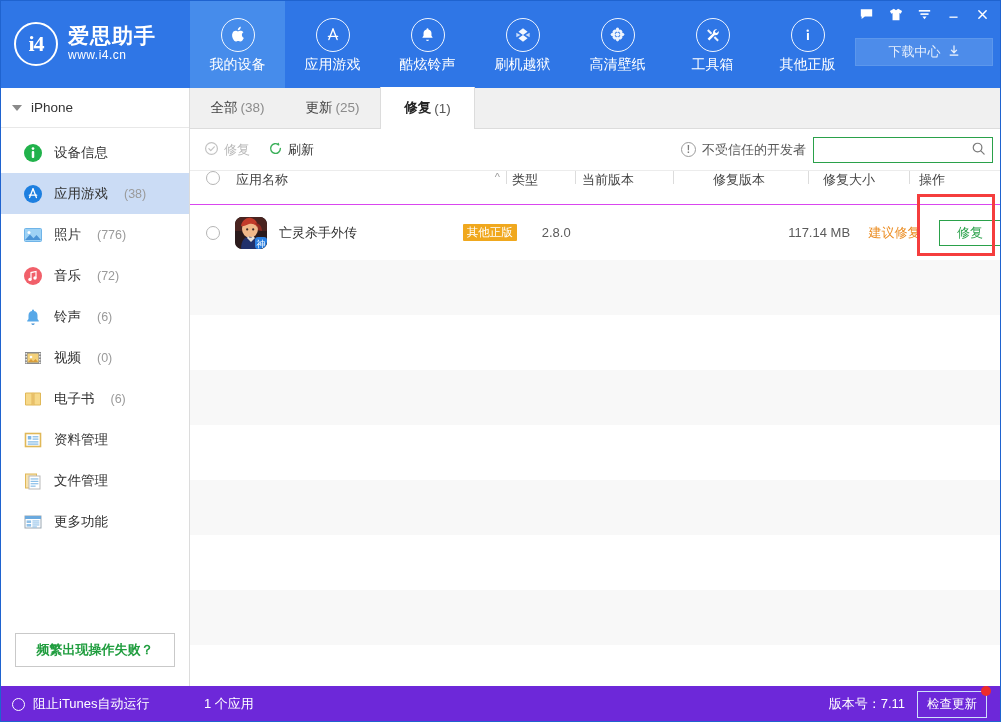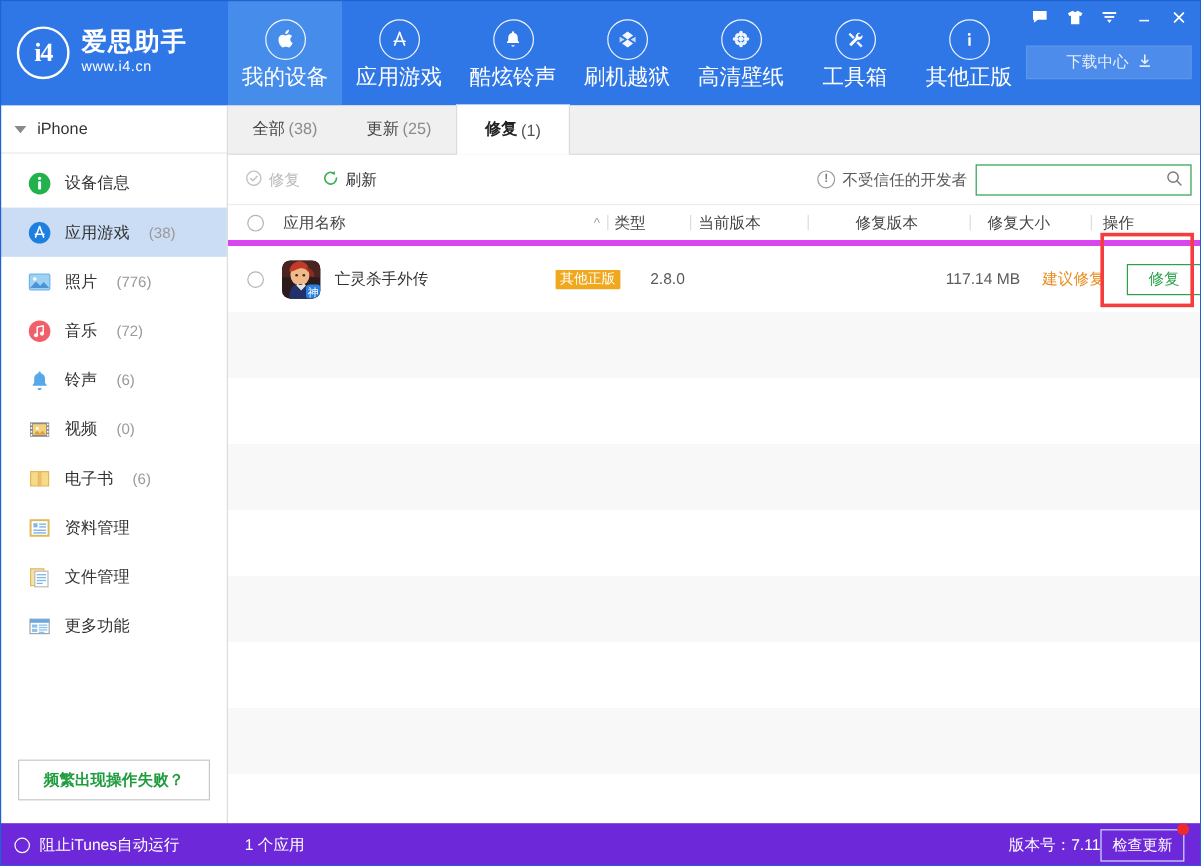--- a/index.html
+++ b/index.html
@@ -18,21 +18,21 @@
   .logo-circle span{color:#fff;font-size:22px;font-weight:bold;letter-spacing:-1px;line-height:1;font-family:"Liberation Serif",serif;}
   .brand-txt{display:flex;flex-direction:column;justify-content:center;}
   .brand-name{color:#fff;font-size:21px;font-weight:bold;letter-spacing:1px;line-height:1.15;}
   .brand-url{color:#ffffff;font-size:12px;letter-spacing:.5px;line-height:1.3;}
 
   .navs{position:absolute;left:190px;top:0;height:88px;display:flex;}
   .nav{width:95px;height:88px;display:flex;flex-direction:column;align-items:center;justify-content:center;gap:5px;cursor:pointer;}
   .nav.active{background:#468ceb;}
   .nav-ic{width:34px;height:34px;border-radius:50%;border:1.6px solid rgba(255,255,255,.92);display:flex;align-items:center;justify-content:center;box-sizing:border-box;}
   .nav-ic svg{display:block;}
-  .nav-lb{color:#fff;font-size:18px;line-height:1;}
+  .nav-lb{color:#fff;font-size:14px;line-height:1;}
 
   .wincontrols{position:absolute;right:4px;top:2px;display:flex;align-items:center;gap:0;}
   .wc{width:29px;height:24px;display:flex;align-items:center;justify-content:center;cursor:pointer;}
   .wc svg{display:block;}
 
   .dlcenter{position:absolute;right:8px;top:38px;width:138px;height:28px;background:#4d8cea;border:1px solid #5c97ec;box-sizing:border-box;display:flex;align-items:center;justify-content:center;gap:7px;color:#e6effc;font-size:13px;cursor:pointer;}
 
   
   .sidebar{position:absolute;left:0;top:88px;width:190px;height:598px;background:#fff;border-right:1px solid #dcdcdc;box-sizing:border-box;}
   .devsel{height:40px;display:flex;align-items:center;gap:9px;padding-left:12px;border-bottom:1px solid #e8e8e8;box-sizing:border-box;cursor:pointer;}
@@ -56,40 +56,40 @@
 
   .toolbar{height:42px;display:flex;align-items:center;padding:0 0 0 14px;box-sizing:border-box;border-bottom:1px solid #ececec;position:relative;}
   .tbtn{display:flex;align-items:center;gap:5px;font-size:13px;cursor:pointer;margin-right:18px;}
   .tbtn.disabled{color:#b9b9b9;cursor:default;}
   .tbtn.enabled{color:#333;}
   .untrusted{position:absolute;right:195px;display:flex;align-items:center;gap:6px;color:#5a5a5a;font-size:13px;cursor:pointer;}
   .excl{width:15px;height:15px;border-radius:50%;border:1.3px solid #9b9b9b;display:flex;align-items:center;justify-content:center;font-size:10px;color:#7c7c7c;font-weight:bold;box-sizing:border-box;line-height:1;}
   .searchbox{position:absolute;right:8px;width:180px;height:26px;border:1px solid #2aa14a;background:#fff;box-sizing:border-box;display:flex;align-items:center;padding:0 6px;}
   .searchbox input{flex:1;border:0;outline:0;font-size:12.5px;font-family:inherit;background:transparent;color:#333;min-width:0;}
 
-  .thead{height:34px;display:flex;align-items:center;border-bottom:5px solid #d946ef;font-size:13px;color:#444;box-sizing:border-box;position:relative;}
+  .thead{height:34px;display:flex;align-items:flex-start;border-bottom:1px solid #d946ef;font-size:13px;color:#444;box-sizing:border-box;position:relative;}
   .cb{width:14px;height:14px;border:1px solid #b5b5b5;border-radius:50%;box-sizing:border-box;background:#fff;cursor:pointer;flex:0 0 auto;}
   .th-col{display:flex;align-items:center;box-sizing:border-box;}
   .vsep{width:1px;height:13px;background:#dcdcdc;}
 
   .rows{position:relative;}
   .row{height:55px;display:flex;align-items:center;box-sizing:border-box;font-size:13px;position:relative;}
   .row.alt{background:#f8f8f8;}
   .appicon{width:32px;height:32px;border-radius:7px;flex:0 0 auto;overflow:hidden;position:relative;background:#2a1a18;}
   .badge{display:inline-block;background:#f0a81e;color:#fff;font-size:11.5px;padding:1px 4px;line-height:1.25;border-radius:1px;}
   .lnk-orange{color:#eb8b1f;cursor:pointer;}
   .fixbtn{width:62px;height:26px;border:1px solid #2aa14a;color:#2aa14a;background:#fff;display:flex;align-items:center;justify-content:center;font-size:13px;cursor:pointer;box-sizing:border-box;}
   .redbox{position:absolute;border:3px solid #f53d3d;box-sizing:border-box;pointer-events:none;}
 
   
   .footer{position:absolute;left:0;top:686px;width:1001px;height:36px;background:#6d28d9;display:flex;align-items:center;box-sizing:border-box;}
   .foot-left{width:190px;display:flex;align-items:center;gap:8px;padding-left:12px;box-sizing:border-box;color:#fff;font-size:13px;cursor:pointer;}
   .radio{width:13px;height:13px;border:1.4px solid #fff;border-radius:50%;box-sizing:border-box;flex:0 0 auto;}
   .foot-count{color:#fff;font-size:13px;padding-left:14px;}
-  .foot-right{margin-left:auto;display:flex;align-items:center;padding-right:14px;color:#fff;font-size:13px;}
+  .foot-right{margin-left:auto;display:flex;align-items:center;gap:12px;padding-right:14px;color:#fff;font-size:13px;}
   .updbtn{position:relative;border:1px solid #cfe0fa;padding:4px 9px;font-size:12.5px;color:#fff;cursor:pointer;}
   .reddot{position:absolute;right:-5px;top:-6px;width:10px;height:10px;border-radius:50%;background:#ee2b2b;}
   .border-frame{position:absolute;left:0;top:0;width:1001px;height:722px;border:1px solid #1f63cf;box-sizing:border-box;pointer-events:none;}
 </style>
 </head>
 <body>
 
 <div class="app">
 
   <div class="header">

